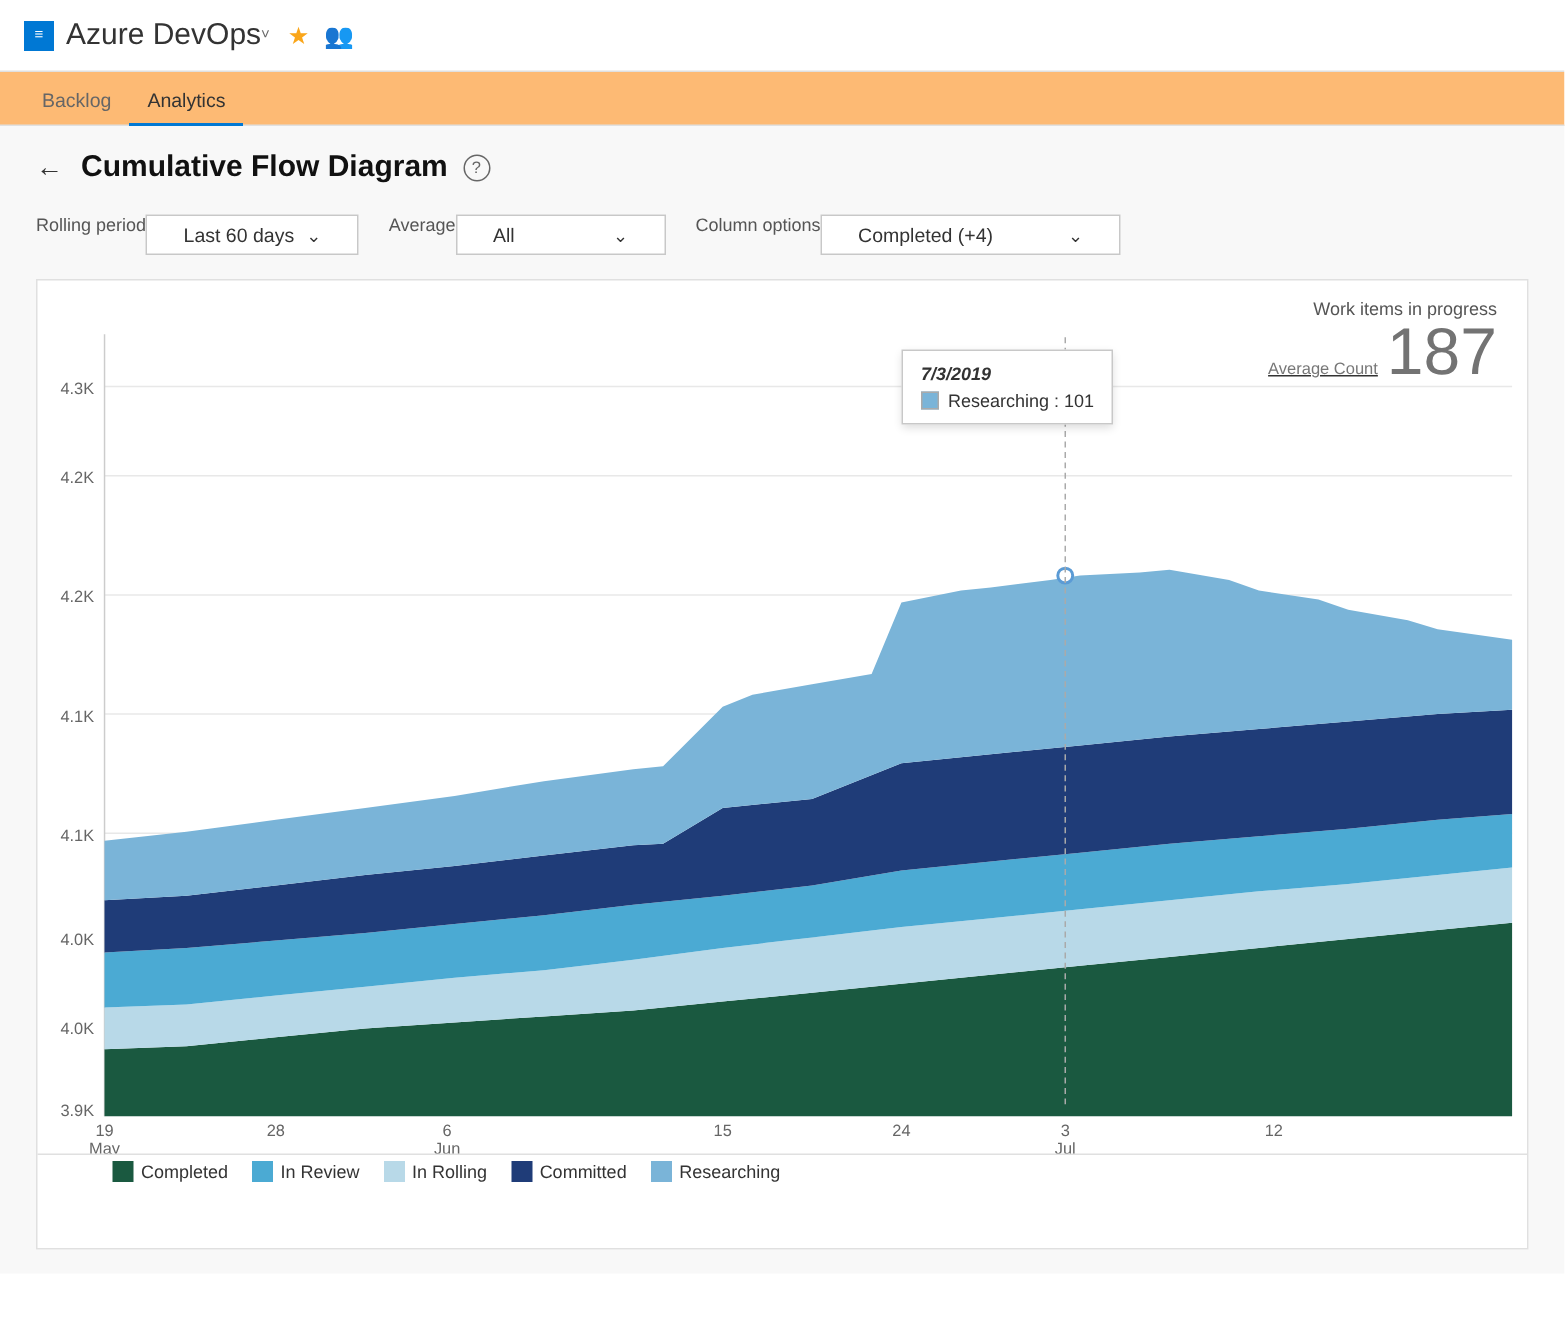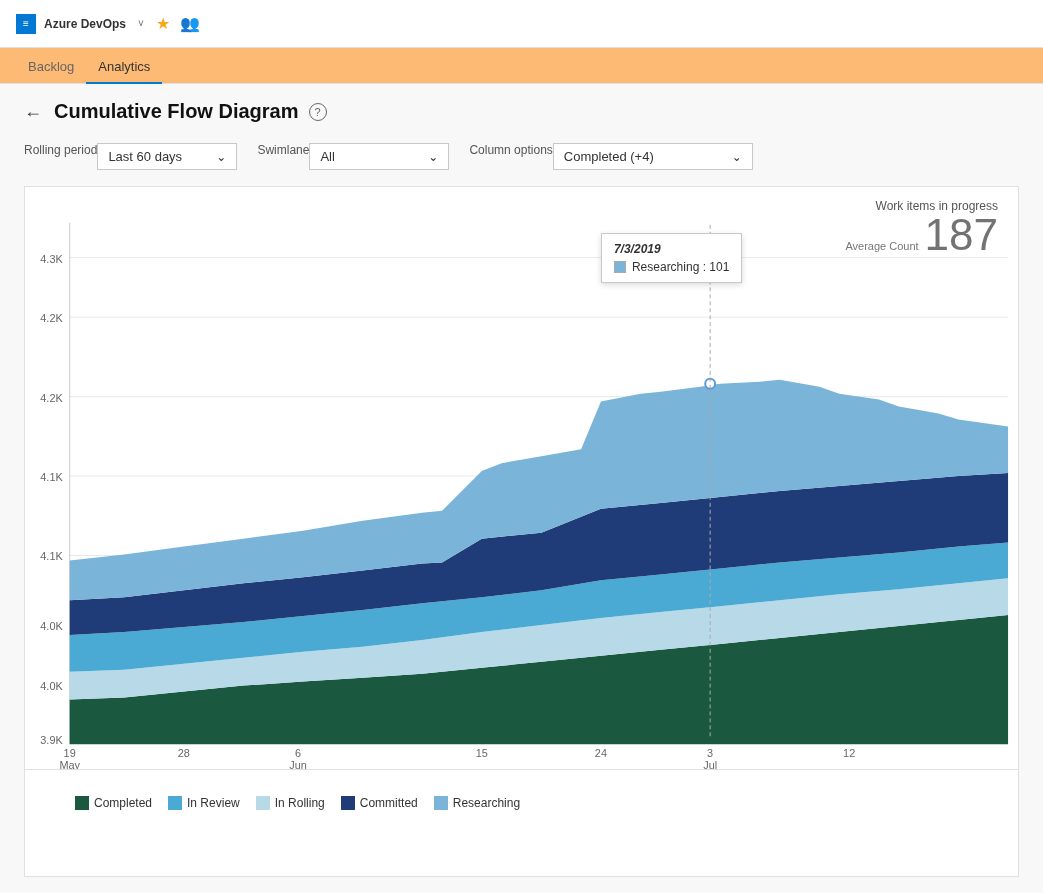--- a/index.html
+++ b/index.html
@@ -19,24 +19,24 @@
       background: #0078d4;
       margin-right: 8px;
       display: inline-flex;
       align-items: center;
       justify-content: center;
       font-size: 10px;
       color: #fff;
       flex-shrink: 0;
     }
     .app-title {
-      font-size: 12px;
-      font-weight: 700;
+      font-size: 20px;
+      font-weight: 400;
       color: #333;
-      margin-right: 12px;
+      margin-right: 0;
     }
     .chevron-icon { font-size: 10px; color: #666; margin-right: 12px; }
     .star-icon { color: #faa61a; font-size: 16px; margin-right: 10px; cursor: pointer; }
     .person-icon { font-size: 16px; color: #666; cursor: pointer; }
 
     
     .nav-tabs {
       display: flex;
       align-items: flex-end;
       padding: 0 16px;
@@ -110,21 +110,21 @@
     .filter-label {
       font-size: 12px;
       color: #555;
       font-weight: 500;
     }
     .filter-select {
       display: flex;
       align-items: center;
       border: 1px solid #c8c8c8;
       background: #fff;
-      padding: 5px 10px;
+      padding: 5px 24px;
       font-size: 13px;
       cursor: pointer;
       min-width: 140px;
       justify-content: space-between;
       gap: 8px;
     }
     .filter-select.wide { min-width: 200px; }
     .dropdown-arrow { font-size: 12px; color: #333; }
 
     
@@ -171,21 +171,21 @@
       width: 12px; height: 12px;
       border: 1px solid #aaa;
       flex-shrink: 0;
     }
 
     
     .chart-legend {
       display: flex;
       align-items: flex-end;
       gap: 16px;
-      padding: 26px 50px;
+      padding: 4px 50px;
       font-size: 12px;
       color: #333;
       border-top: 1px solid #e0e0e0;
       flex-wrap: wrap;
     }
     .legend-item {
       display: flex;
       align-items: center;
       gap: 5px;
     }
@@ -220,41 +220,41 @@
 
   <div class="filters-row">
     <div class="filter-group">
       <span class="filter-label">Rolling period</span>
       <div class="filter-select">
         <span>Last 60 days</span>
         <span class="dropdown-arrow">⌄</span>
       </div>
     </div>
     <div class="filter-group">
-      <span class="filter-label">Swimlane</span>
+      <span class="filter-label">Average</span>
       <div class="filter-select">
         <span>All</span>
         <span class="dropdown-arrow">⌄</span>
       </div>
     </div>
     <div class="filter-group">
       <span class="filter-label">Column options</span>
       <div class="filter-select wide">
         <span>Completed (+4)</span>
         <span class="dropdown-arrow">⌄</span>
       </div>
     </div>
   </div>
 
   <div class="chart-container">
 
     <div class="wip-stat">
       <div class="wip-label">Work items in progress</div>
       <div style="display:flex;align-items:baseline;justify-content:flex-end;gap:6px;">
-        <div style="text-align:center;">
+        <div style="text-align:center;text-decoration:underline;">
           <div class="wip-avg">Average Count</div>
         </div>
         <div class="wip-count">187</div>
       </div>
     </div>
 
     <div class="chart-svg-wrapper">
       <svg viewBox="0 0 1000 570" width="100%" style="display:block;">
 
         <text x="38" y="60" font-size="11" fill="#666" text-anchor="end">4.3K</text>

